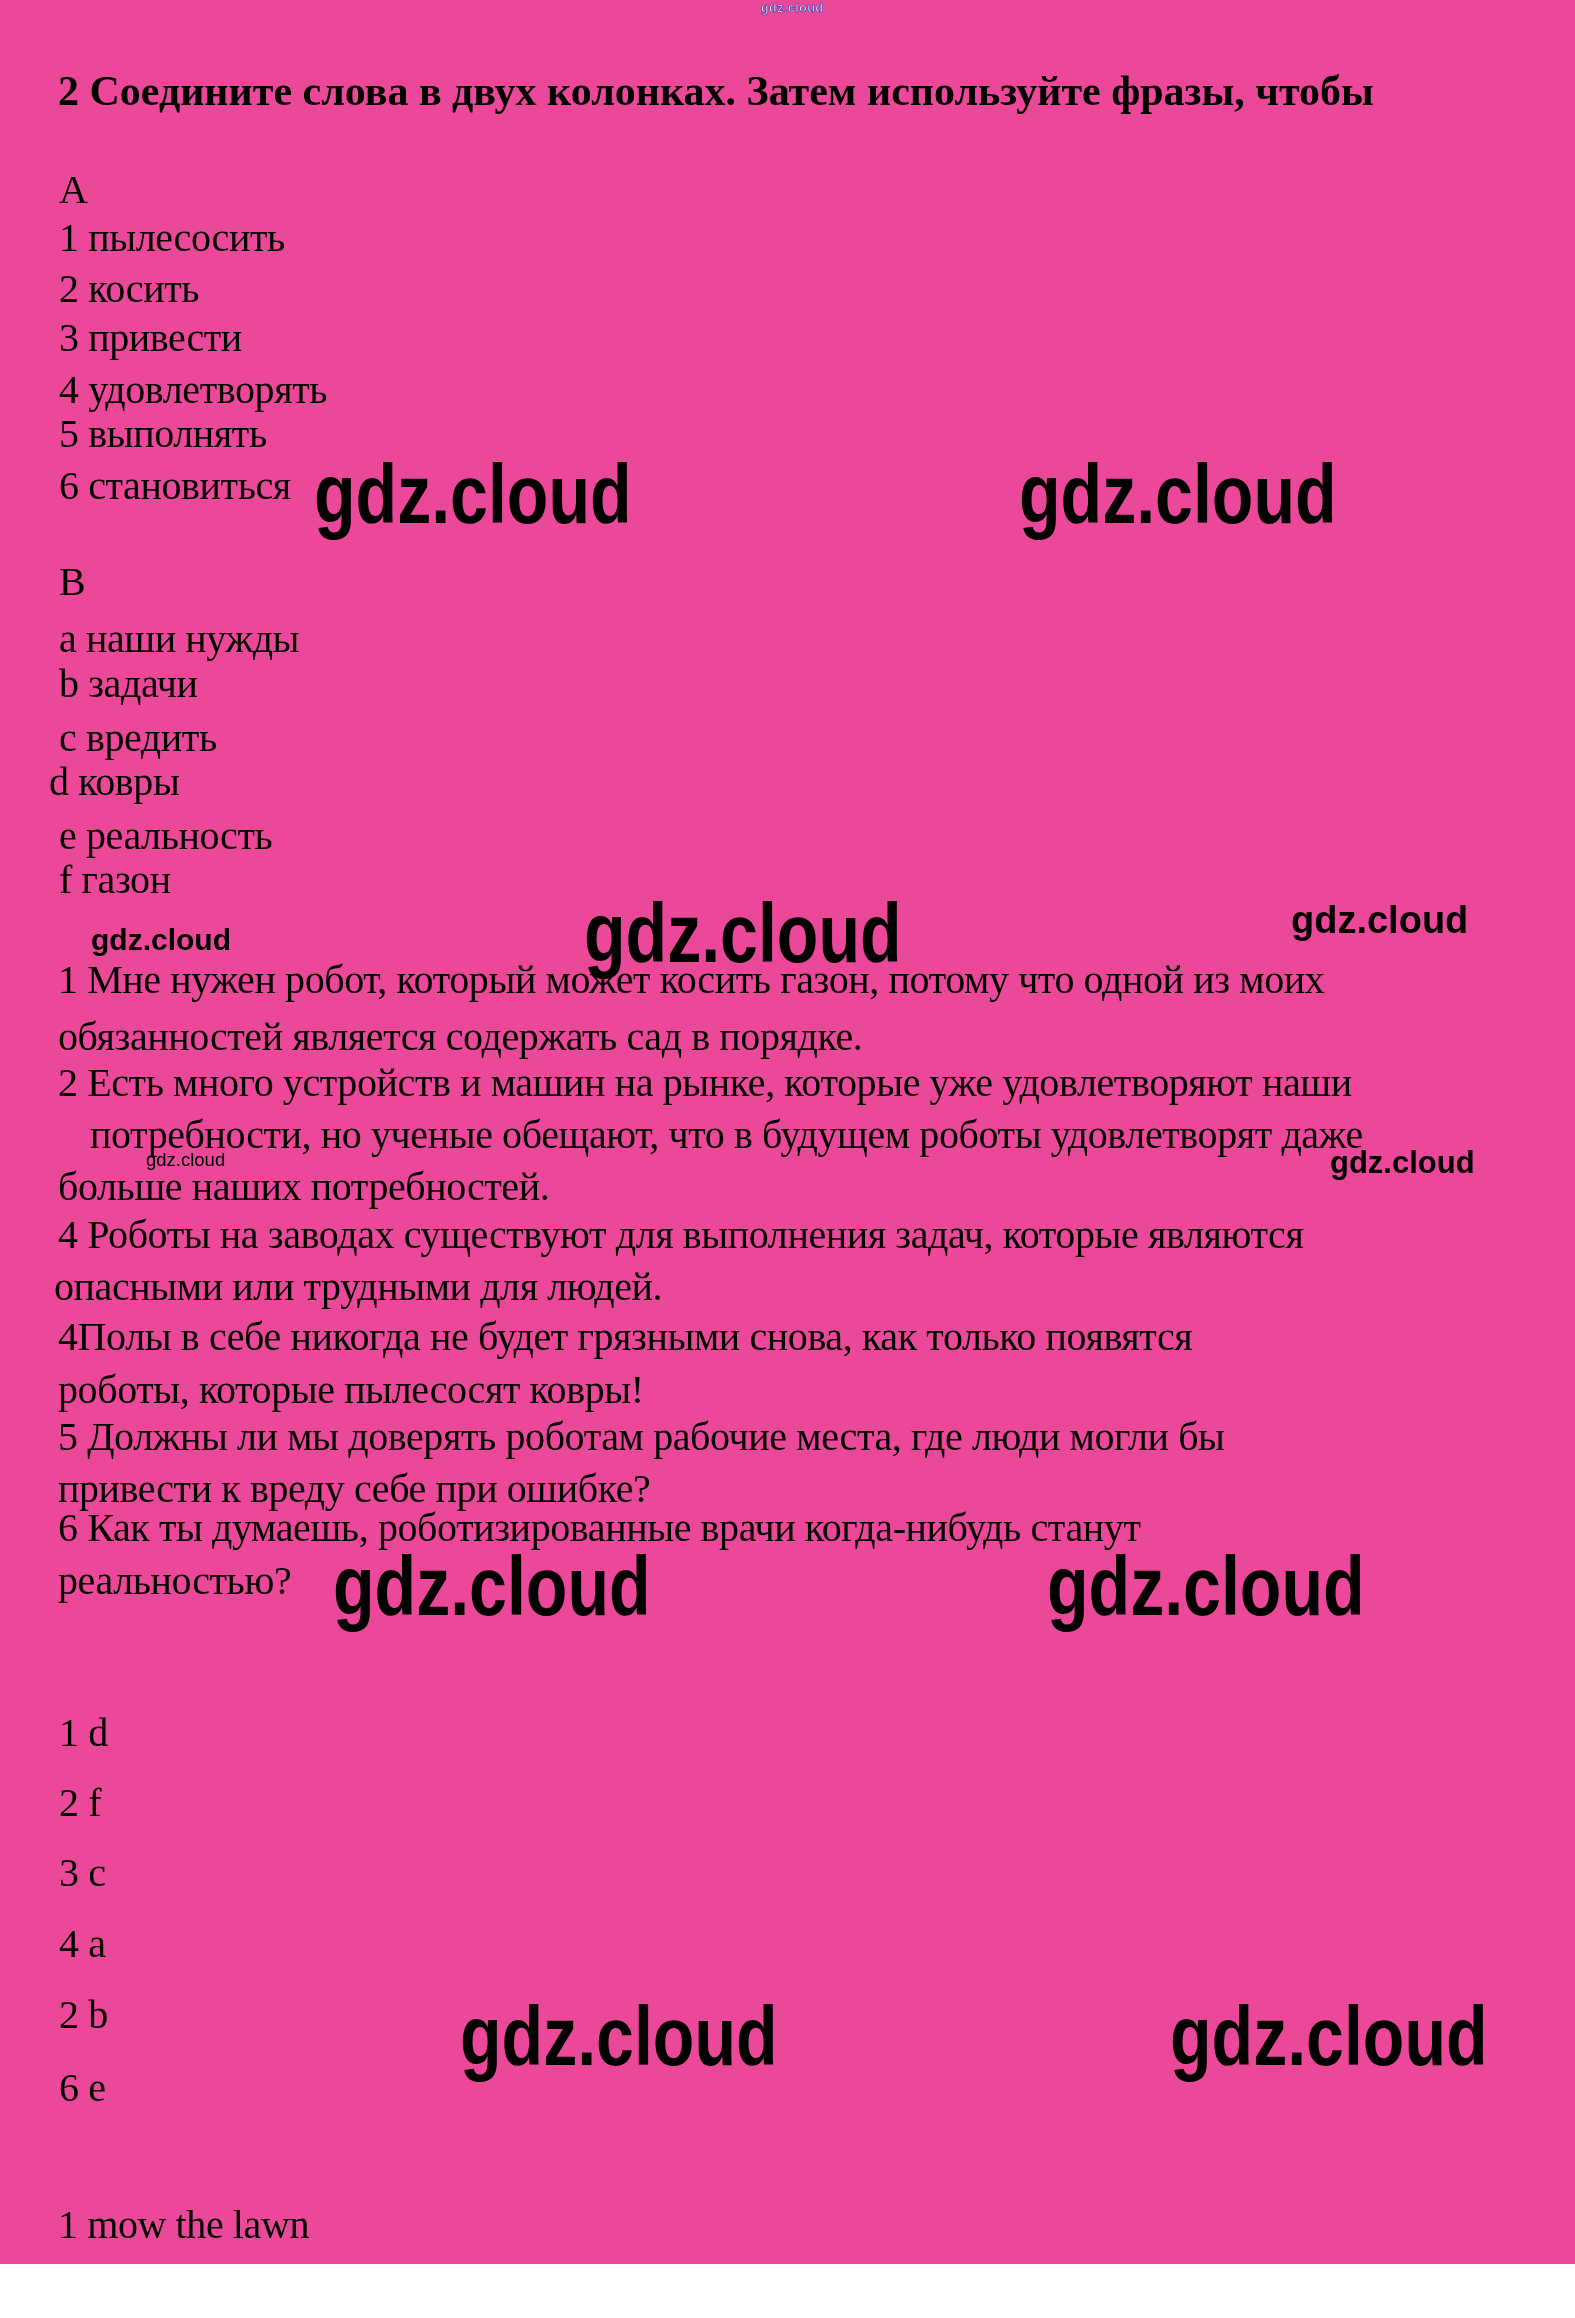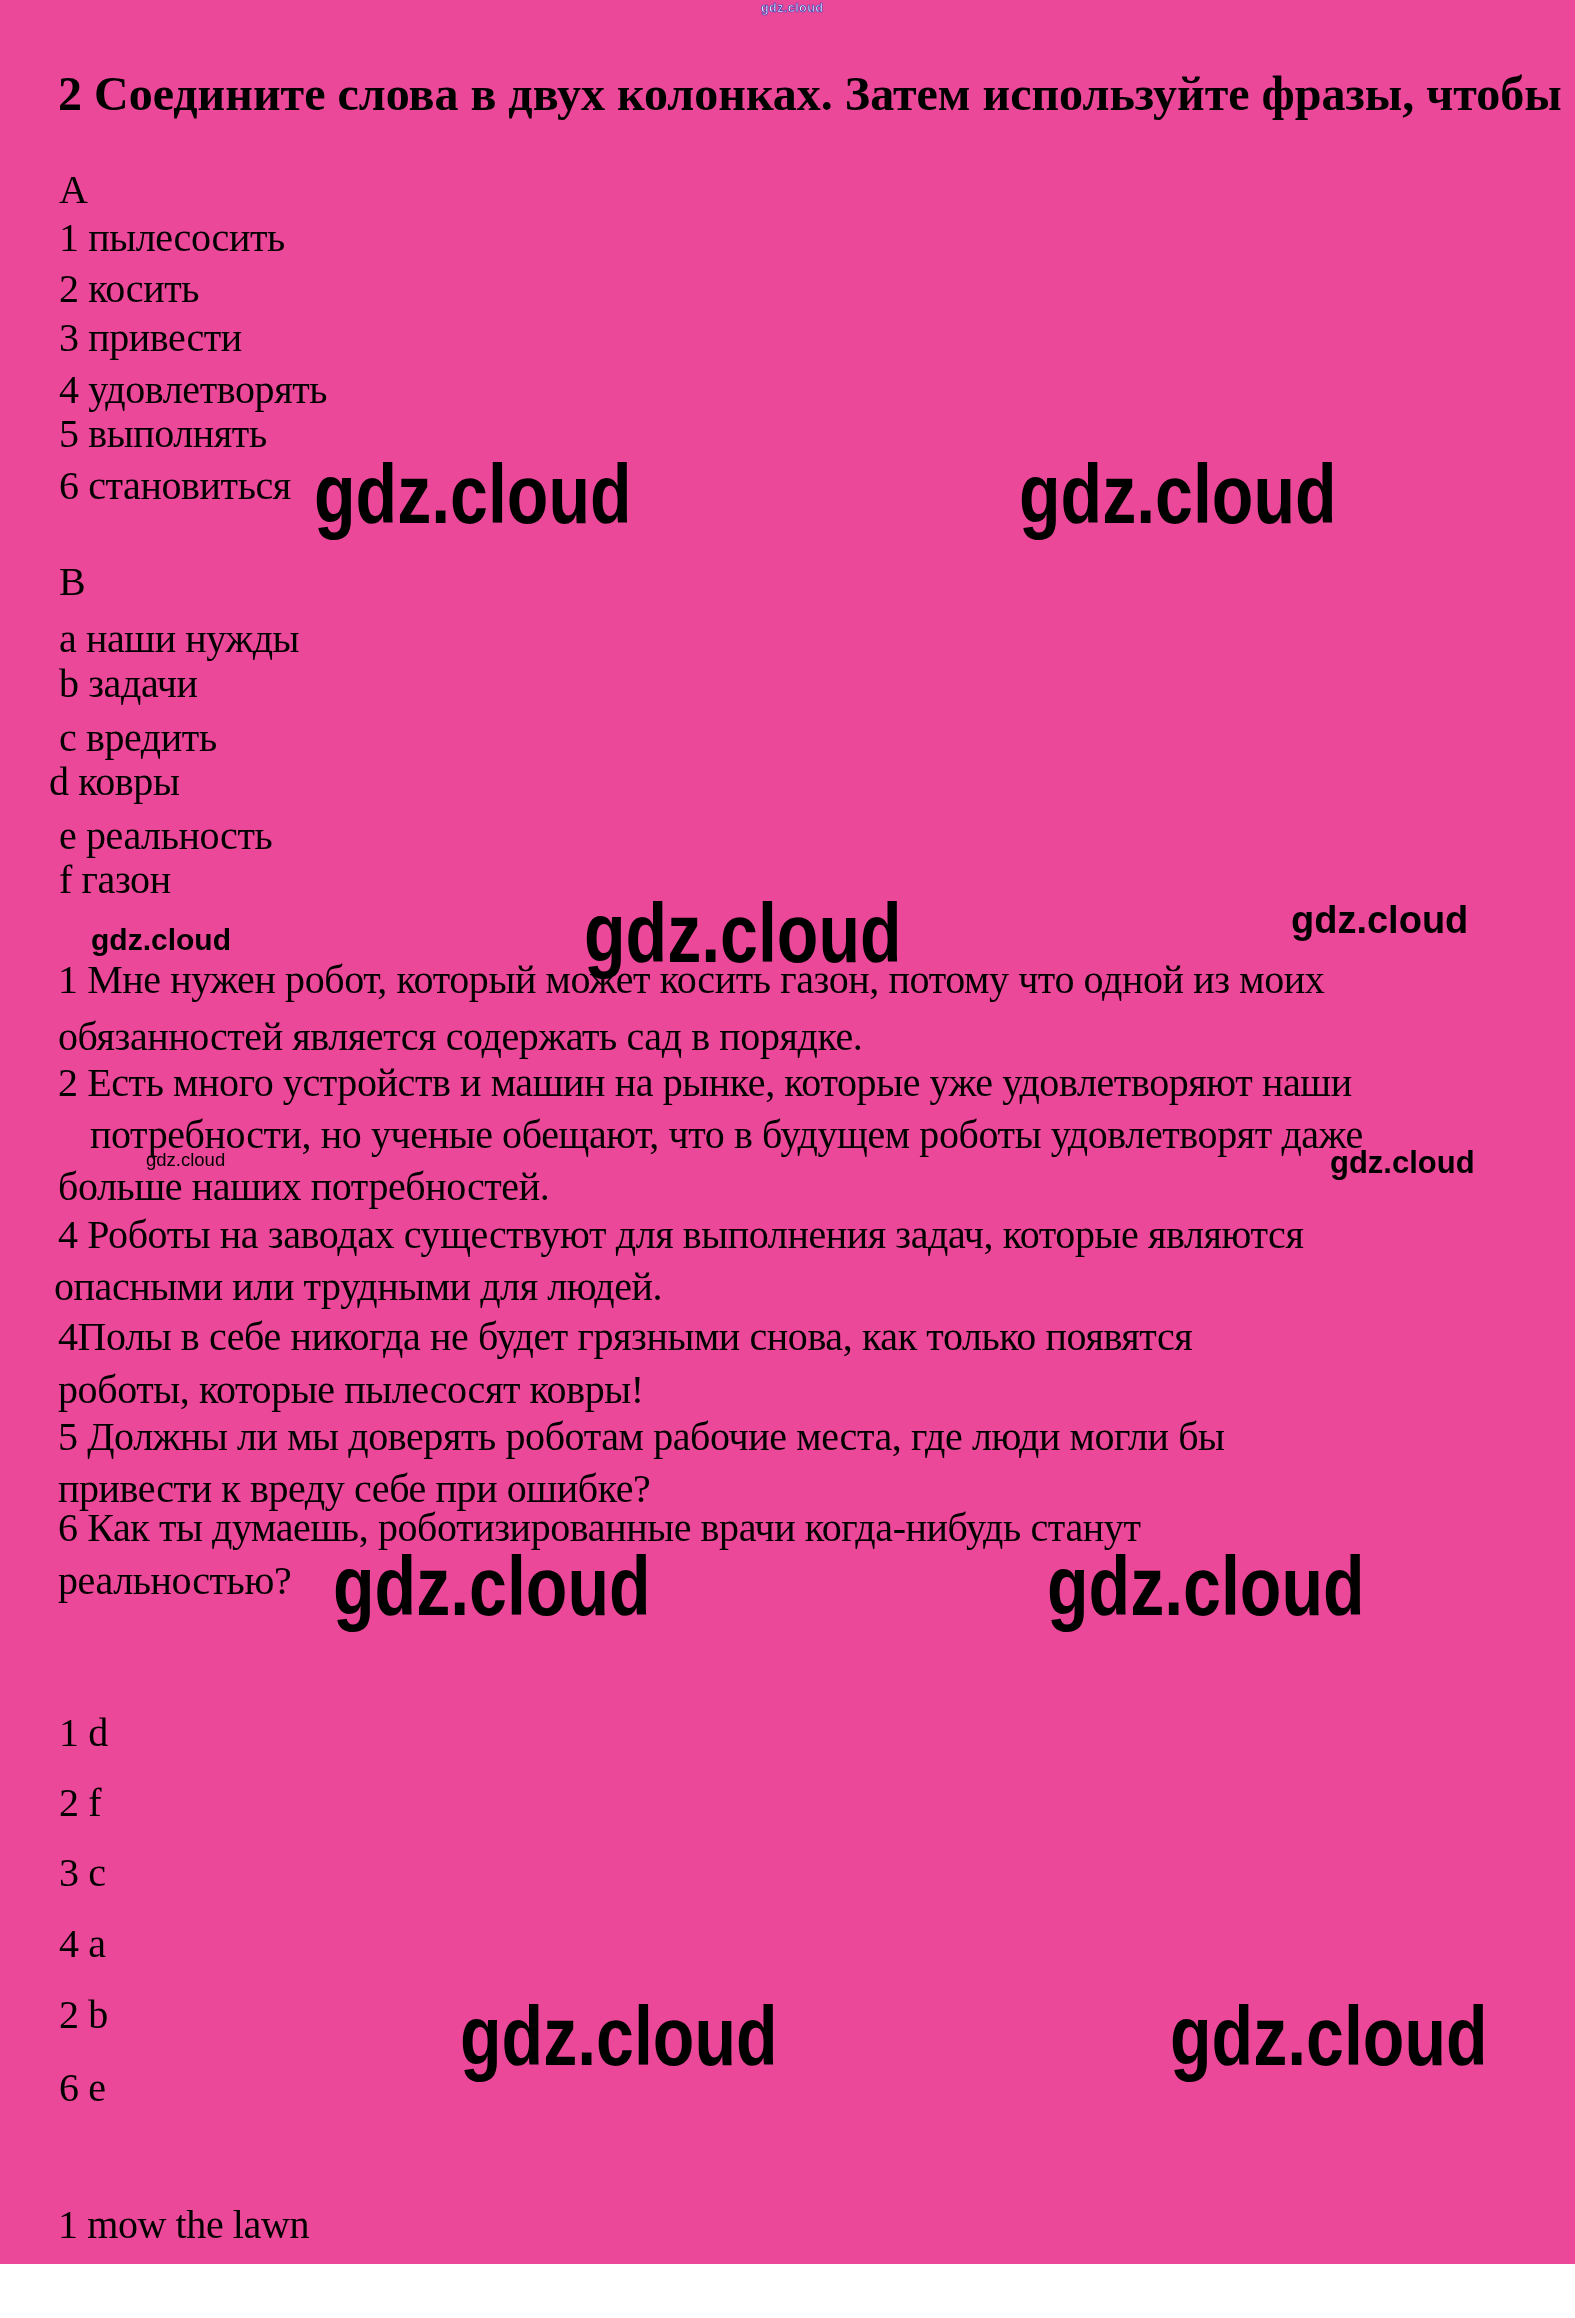--- a/index.html
+++ b/index.html
@@ -14,21 +14,21 @@
     position: absolute;
     white-space: nowrap;
     font-family: "Liberation Serif", serif;
     font-size: 40px;
     line-height: 1;
     color: #000000;
     letter-spacing: -0.4px;
   }
   .title {
     font-weight: bold;
-    font-size: 48px;
+    font-size: 42px;
     letter-spacing: 0;
   }
   .wm {
     position: absolute;
     white-space: nowrap;
     font-family: "Liberation Sans", sans-serif;
     font-weight: bold;
     color: #000000;
     line-height: 1;
   }

